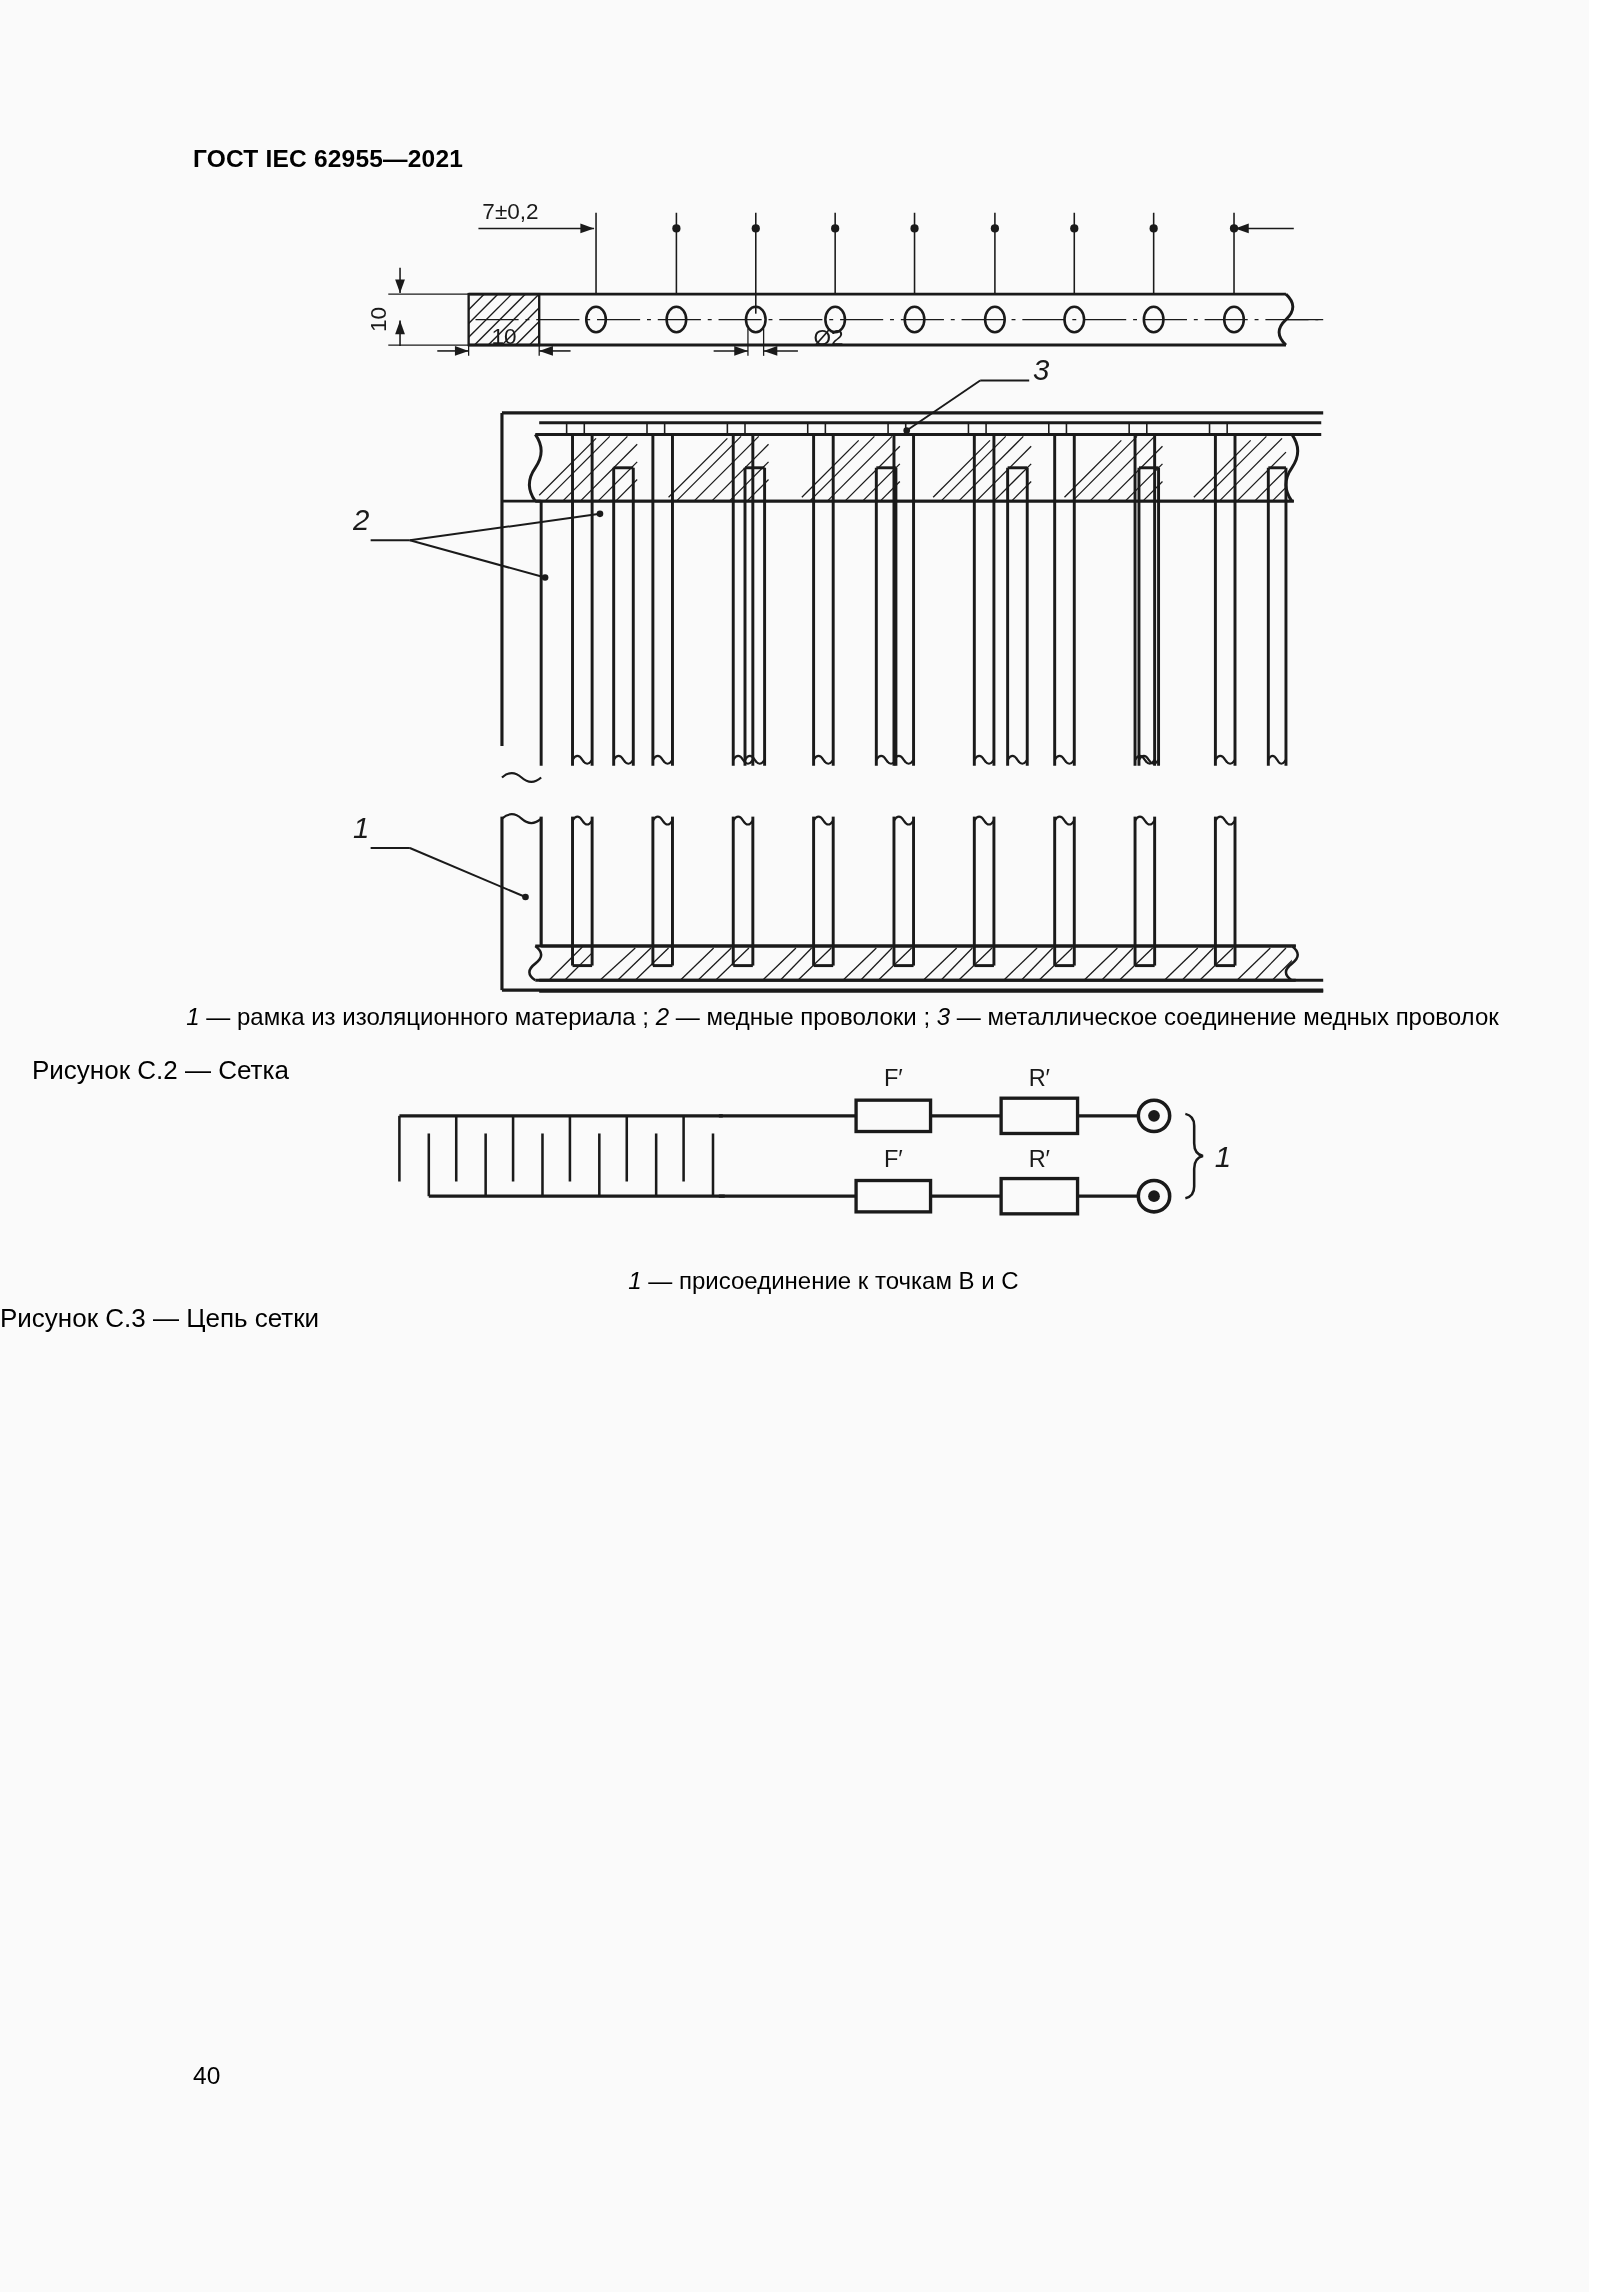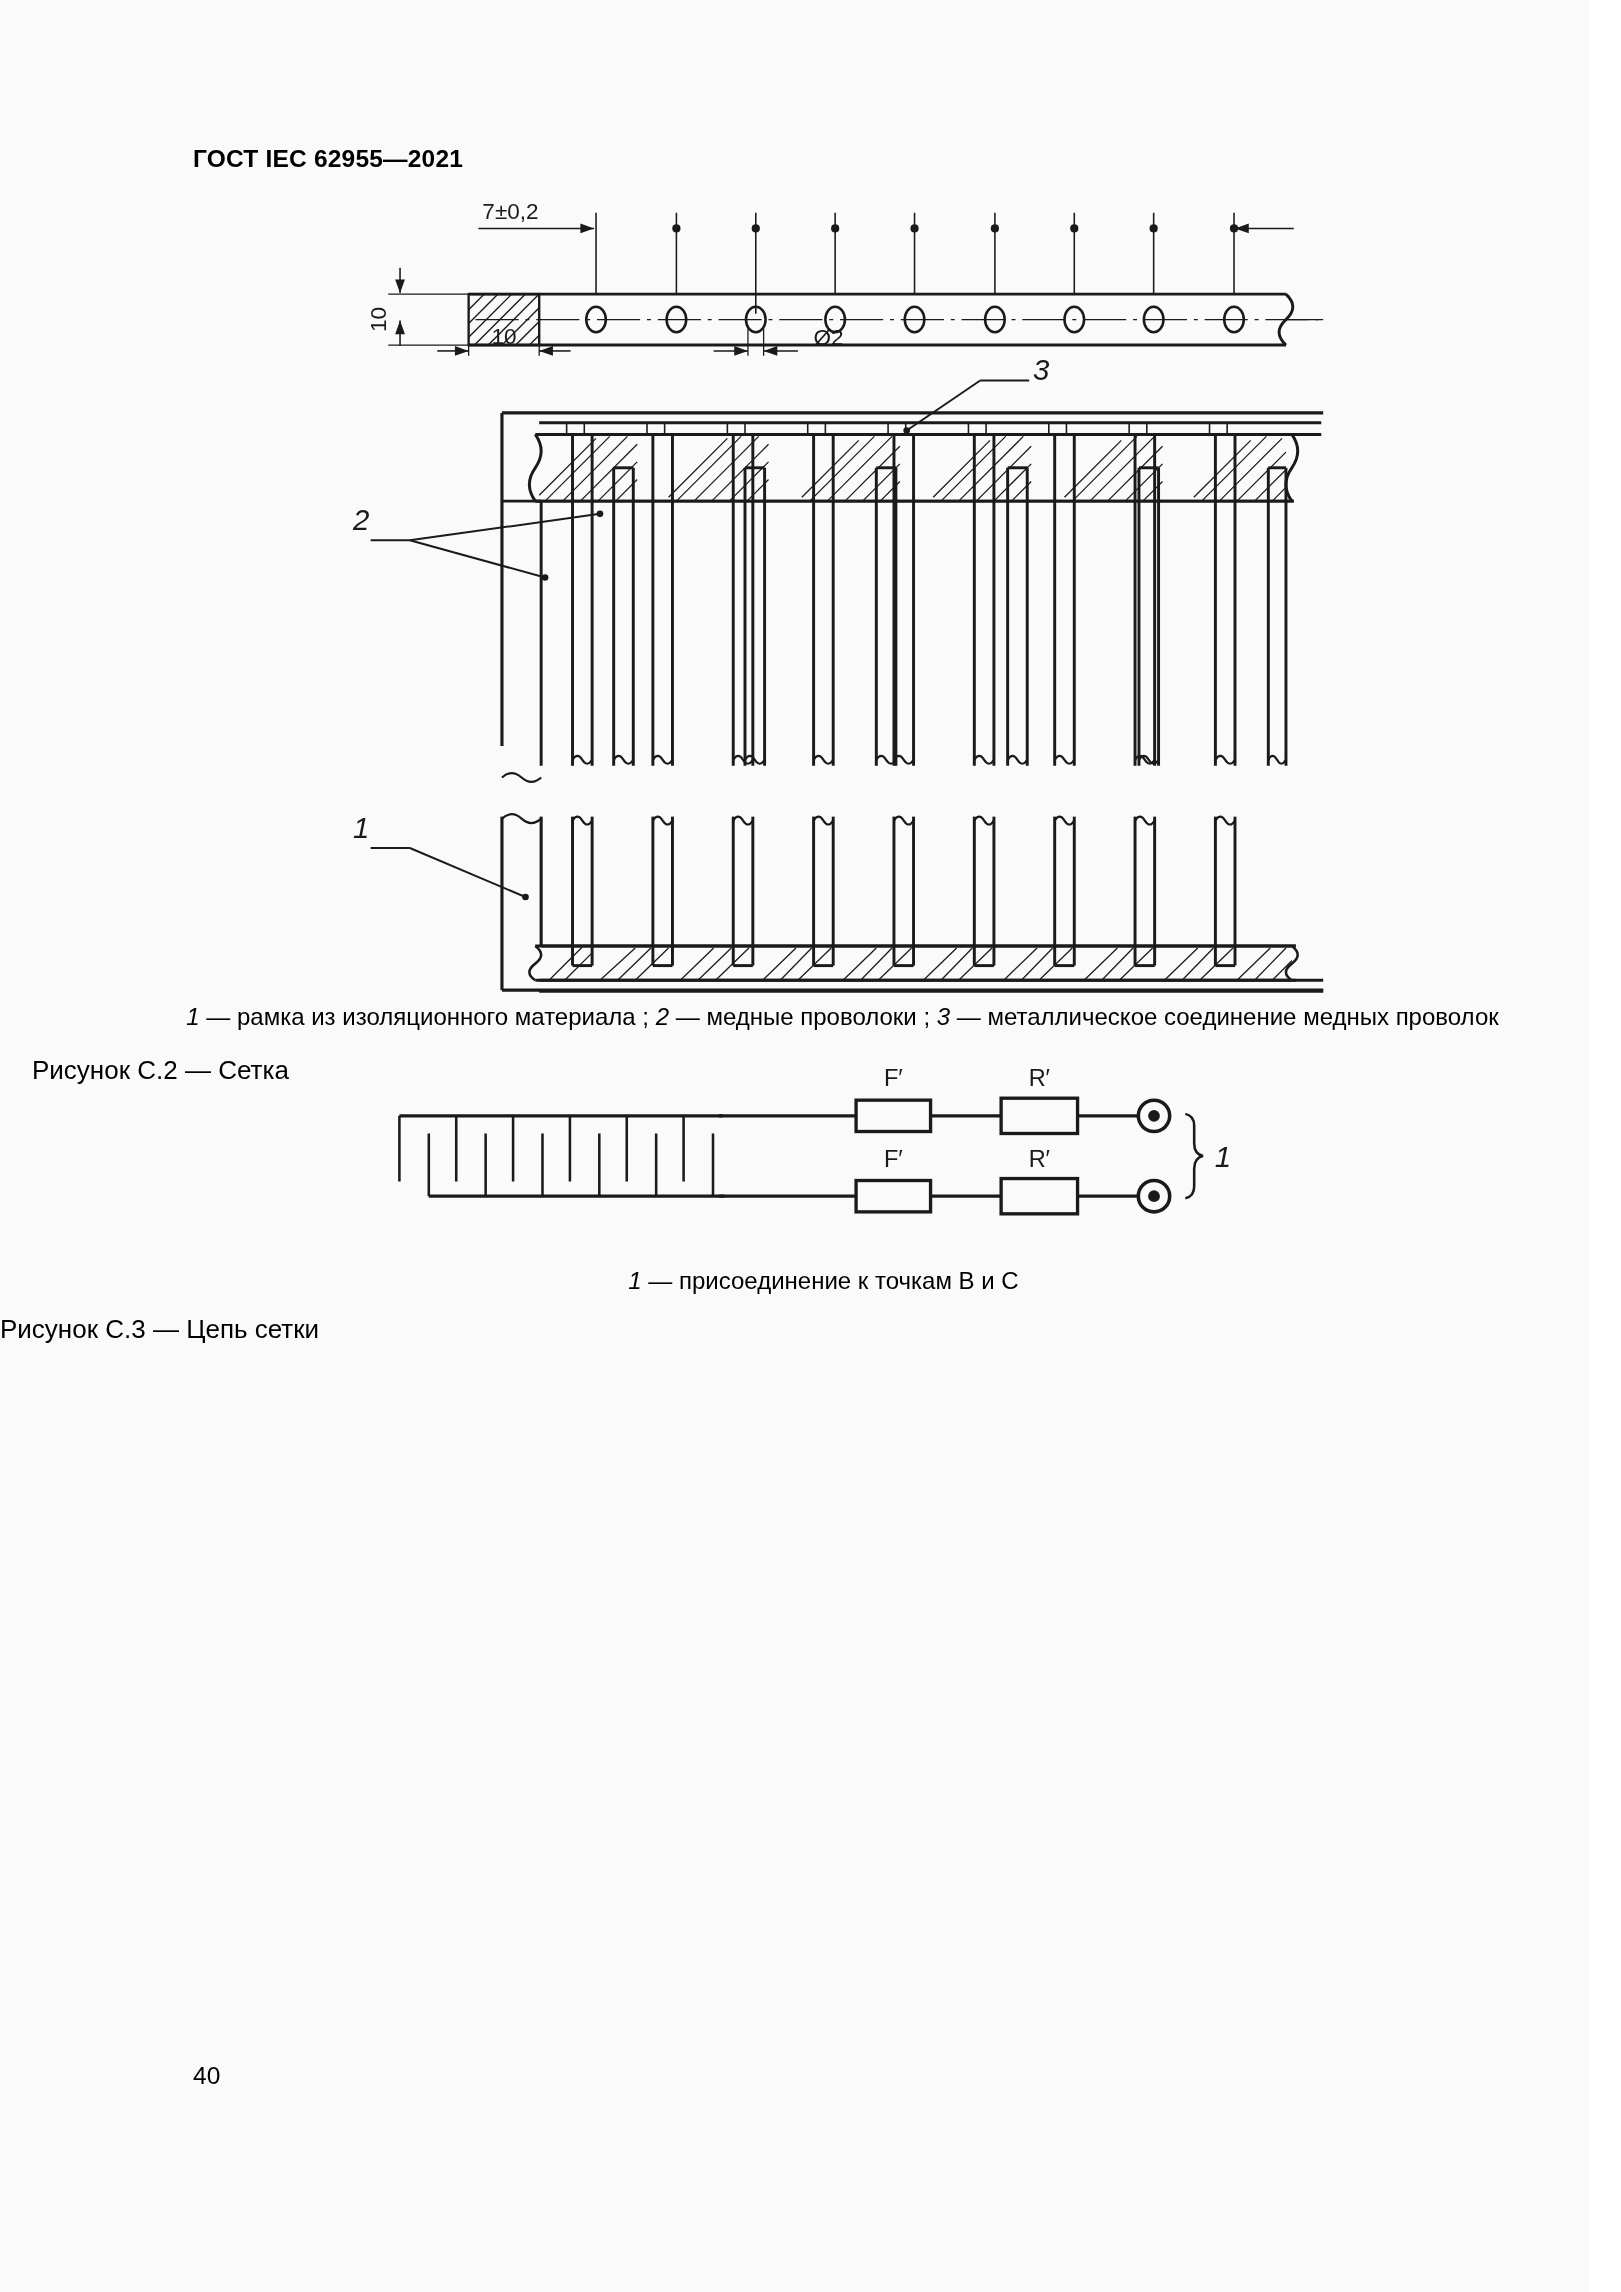--- a/index.html
+++ b/index.html
@@ -69,21 +69,21 @@
   .fig-legend .idx {
     font-style: italic;
   }
   .fig-caption {
     text-align: left;
     font-size: 26px;
     margin-top: 21.6px;
     white-space: nowrap;
   }
   #figure-c3 .fig-legend { margin-top: 9.8px; padding-left: 26px; }
-  #figure-c3 .fig-caption { margin-top: 17px; }
+  #figure-c3 .fig-caption { margin-top: 6px; }
 
   svg text { font-family: "Liberation Sans", sans-serif; }
 </style>
 </head>
 <body>
 
 <div class="page">
 
   <div class="doc-header">ГОСТ IEC 62955—2021</div>
 

